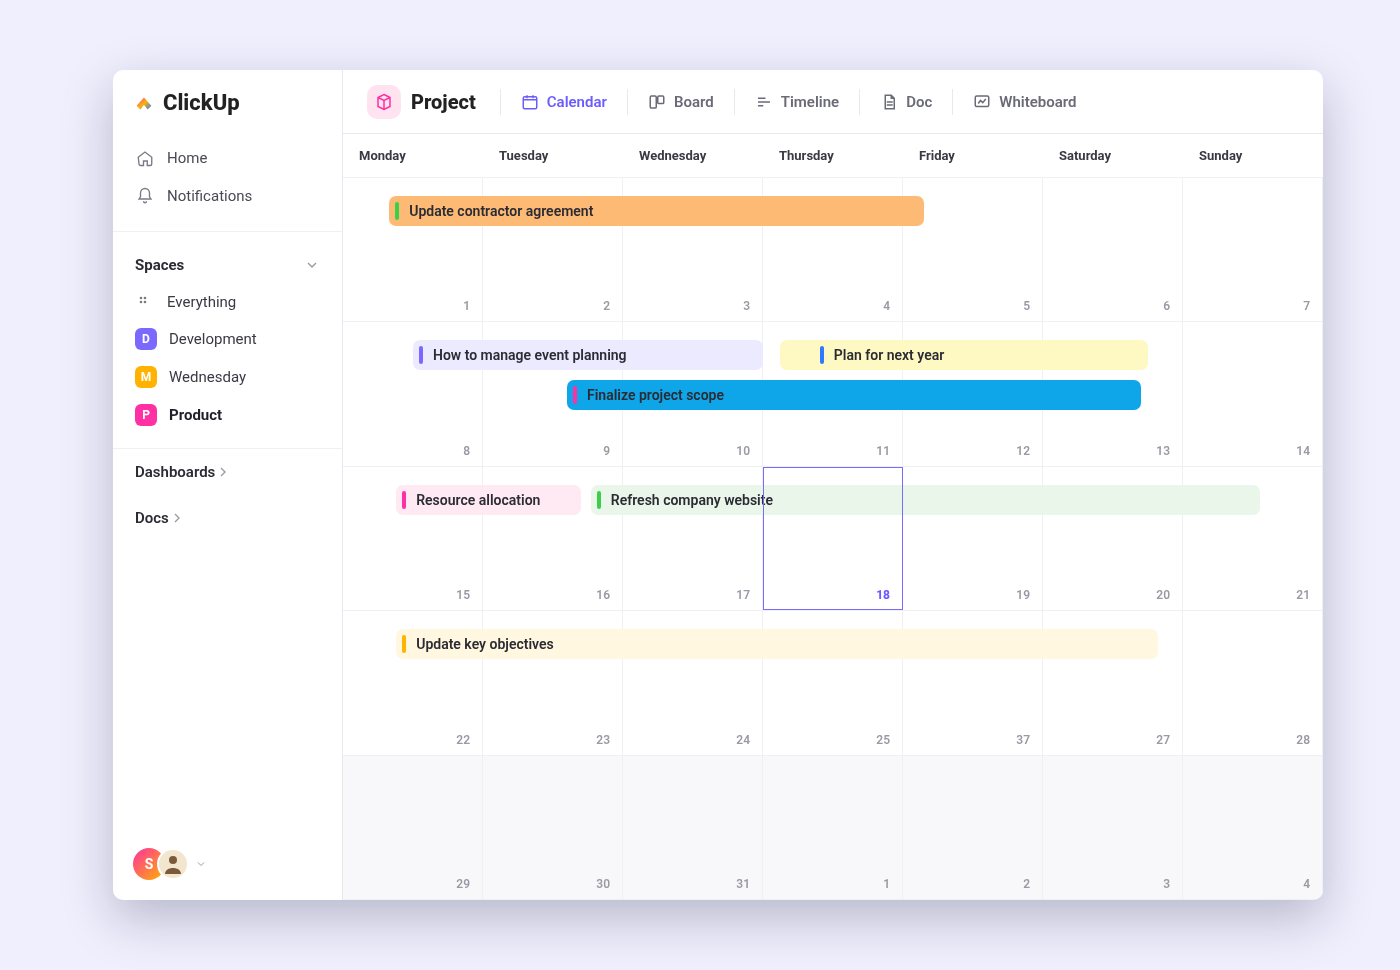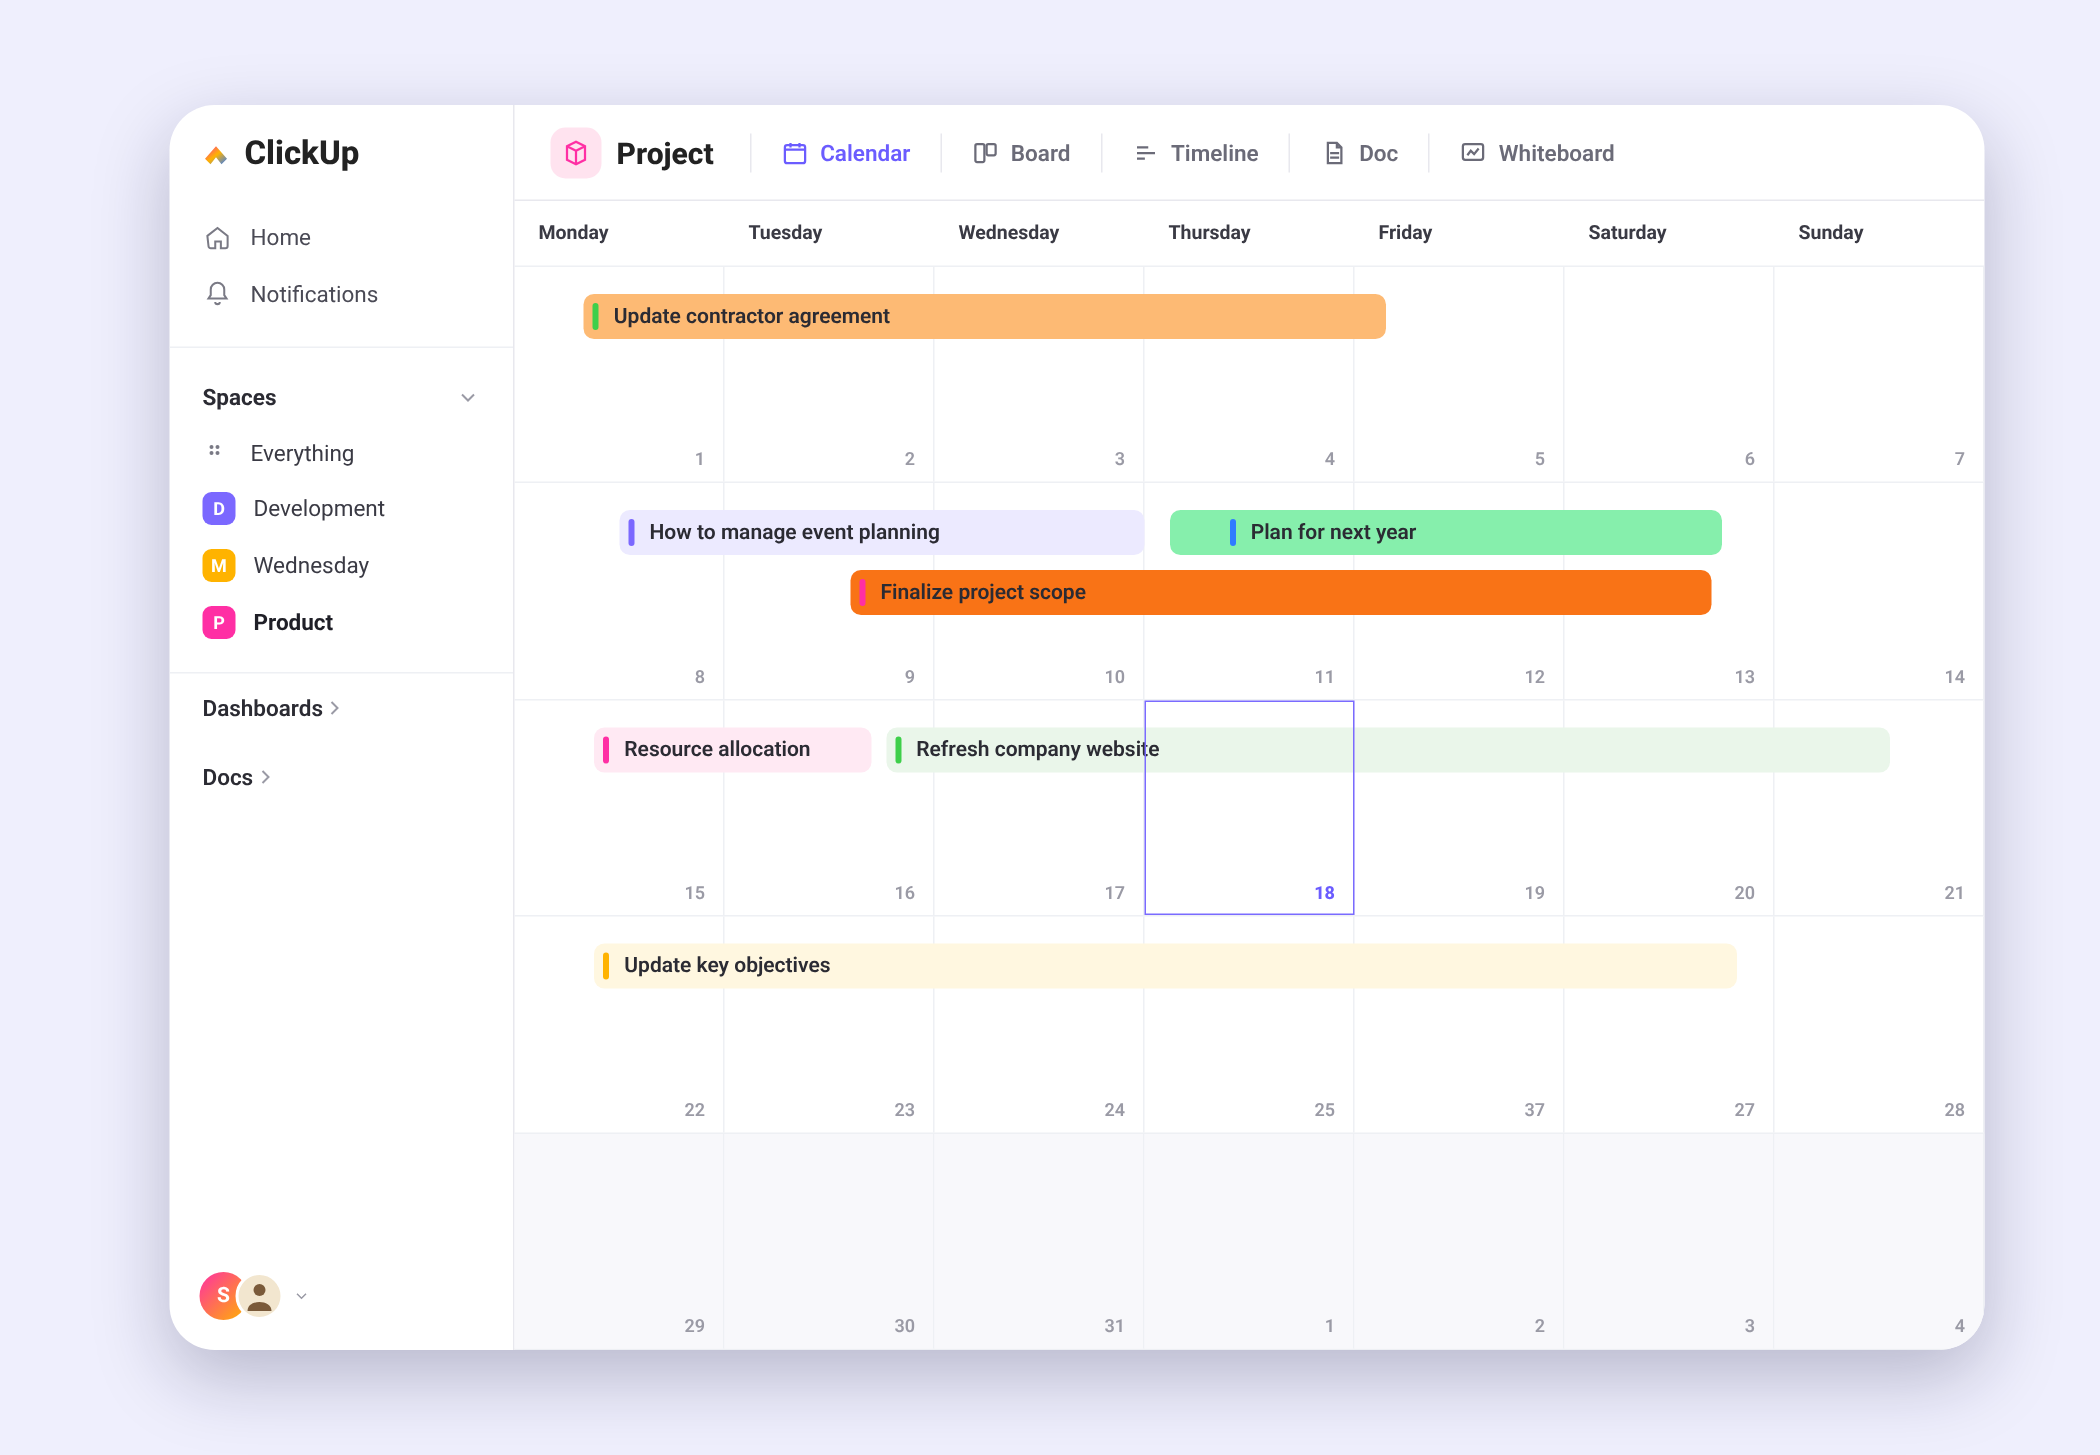--- a/index.html
+++ b/index.html
@@ -11,21 +11,21 @@
     align-items: center;
     justify-content: center;
     width: 1400px;
     height: 970px;
     overflow: hidden;
   }
   .app {
     width: 1210px;
     height: 830px;
     background: #fff;
-    border-radius: 30px;
+    border-radius: 10px;
     box-shadow: 0 18px 50px rgba(20,20,60,.25);
     display: flex;
     overflow: hidden;
     position: relative;
     margin-left: 36px;
   }
   
   .sidebar {
     width: 230px;
     border-right: 1px solid #e8e8ee;
@@ -377,25 +377,25 @@
               <div class="day-num">13</div>
             </div>
             <div class="day">
               <div class="day-num">14</div>
             </div>
             <div class="events">
               <div class="event" style="background: rgb(236, 234, 255); top: 18px; left: 7.14286%; width: 35.7143%;">
                 <span class="accent" style="background: rgb(123, 104, 255);"></span>
                 <span>How to manage event planning</span>
               </div>
-              <div class="event" style="background: #86efac; top: 18px; left: 44.5714%; width: 37.5714%; padding-left: 40px;">
+              <div class="event" style="background: #fef9c3; top: 18px; left: 44.5714%; width: 37.5714%; padding-left: 40px;">
                 <span class="accent" style="background: rgb(47, 123, 255);"></span>
                 <span>Plan for next year</span>
               </div>
-              <div class="event" style="background: #f97316; top: 58px; left: 22.8571%; width: 58.5714%;">
+              <div class="event" style="background: #0ea5e9; top: 58px; left: 22.8571%; width: 58.5714%;">
                 <span class="accent" style="background: rgb(255, 47, 164);"></span>
                 <span>Finalize project scope</span>
               </div>
             </div>
           </div>
           <div class="week">
             <div class="day">
               <div class="day-num">15</div>
             </div>
             <div class="day">

